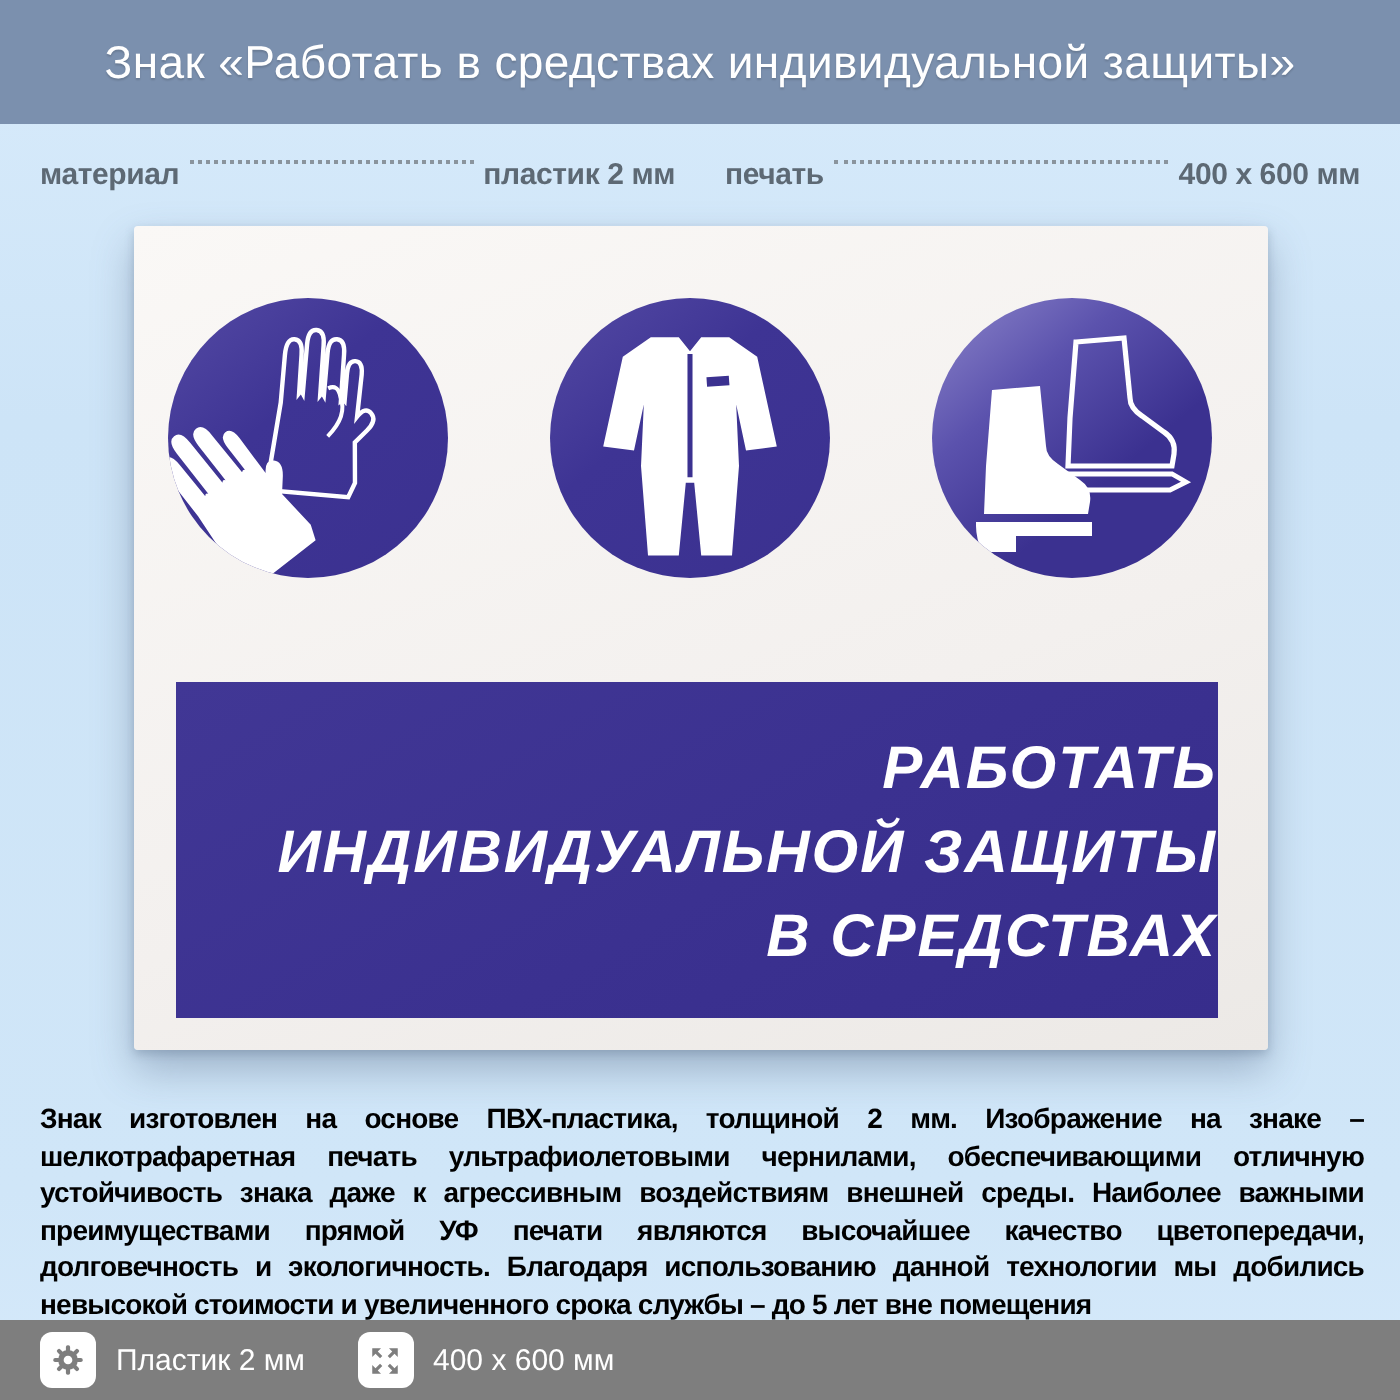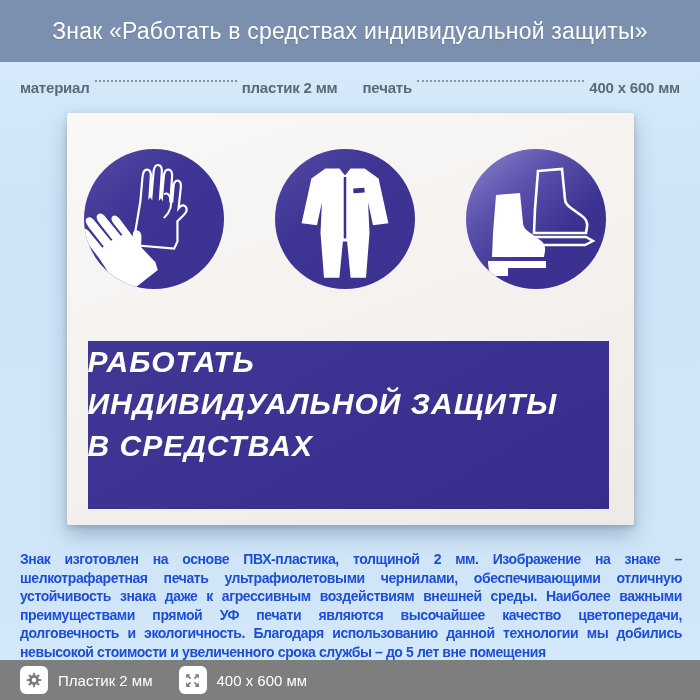--- a/index.html
+++ b/index.html
@@ -40,29 +40,29 @@
     width:140px;height:140px;border-radius:50%;overflow:hidden;flex:0 0 auto;
     background:linear-gradient(140deg,#544aa4 0%,#3e3494 40%,#3b3190 100%);
   }
   .ppe-circle.lit{
     background:linear-gradient(140deg,#8d86cb 0%,#5b52ad 32%,#3b3190 64%);
   }
   .ppe-circle svg{display:block;width:140px;height:140px;}
   .sign-text{
     position:absolute;left:21px;top:228px;width:521px;height:168px;
     background:linear-gradient(150deg,#413795 0%,#3b3190 55%,#372d8c 100%);
-    text-align:left;box-sizing:border-box;
+    text-align:right;box-sizing:border-box;padding-top:23px;
   }
   .sign-text .line{
     color:#ffffff;font-size:30px;font-weight:700;font-style:italic;line-height:42px;
     letter-spacing:1px;white-space:nowrap;
   }
   
   .description{
-    width:662px;margin:25px auto 0 20px;color:#1d4ed8;font-size:14px;font-weight:700;
+    width:662px;margin:25px auto 0 20px;color:#000000;font-size:14px;font-weight:700;
     line-height:18.5px;letter-spacing:-0.4px;text-align:justify;
   }
   
   .footer{
     position:absolute;left:0;bottom:0;width:700px;height:40px;background:#7e7e7e;
     display:flex;align-items:center;padding-left:20px;box-sizing:border-box;
   }
   .footer-item{display:flex;align-items:center;margin-right:26px;}
   .badge{
     width:28px;height:28px;background:#ffffff;border-radius:6px;

